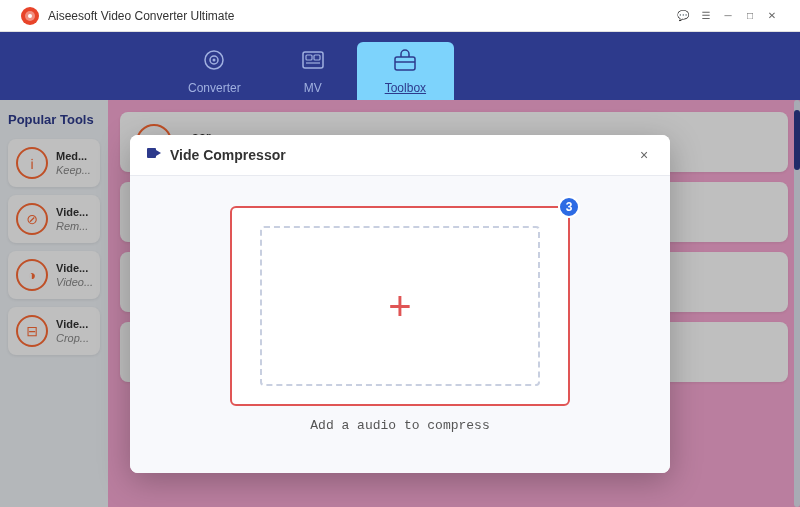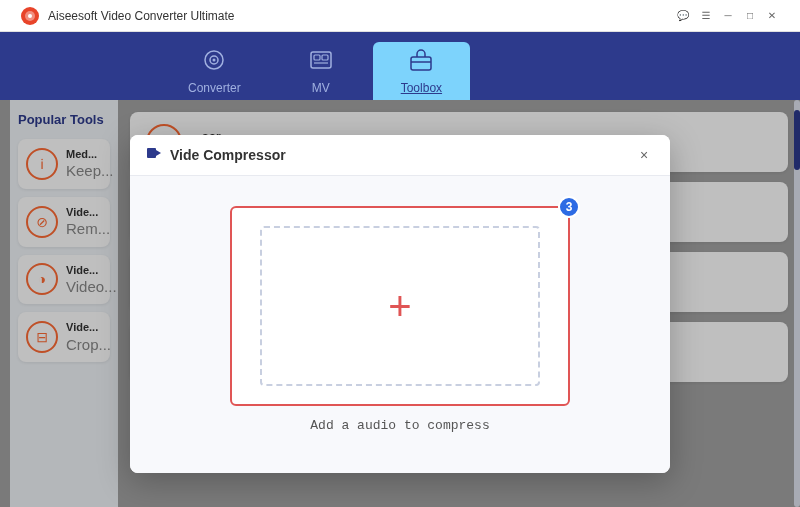--- a/index.html
+++ b/index.html
@@ -49,21 +49,21 @@
       border: none;
     }
 
     
     .nav-bar {
       background: #2d3a8c;
       display: flex;
       align-items: flex-end;
       height: 68px;
       padding: 0 160px 0 160px;
-      gap: 12px;
+      gap: 4px;
     }
     .nav-tab {
       display: flex;
       flex-direction: column;
       align-items: center;
       justify-content: center;
       color: #a0b0e0;
       cursor: pointer;
       padding: 8px 28px;
       font-size: 12px;
@@ -77,23 +77,22 @@
       text-decoration: underline;
     }
     .nav-icon {
       font-size: 20px;
     }
 
     
     .main-content {
       display: flex;
       height: calc(507px - 32px - 68px);
-      background: #a3a3a3;
+      background: #f9a8d4;
       position: relative;
-      padding-left: 10px;
     }
 
     
     .sidebar {
       width: 108px;
       background: #f0f4f8;
       padding: 12px 8px;
       overflow: hidden;
       flex-shrink: 0;
     }
@@ -134,25 +133,26 @@
     .tool-text .tool-name {
       font-weight: 600;
       font-size: 11px;
       white-space: nowrap;
       overflow: hidden;
       text-overflow: ellipsis;
       max-width: 56px;
     }
     .tool-text .tool-desc {
       color: #888;
-      font-size: 15px;
+      font-size: 11px;
       white-space: nowrap;
       overflow: hidden;
       text-overflow: ellipsis;
       max-width: 56px;
+      font-style: italic;
     }
 
     
     .right-panel {
       flex: 1;
       padding: 12px;
       position: relative;
       overflow: hidden;
     }
 

